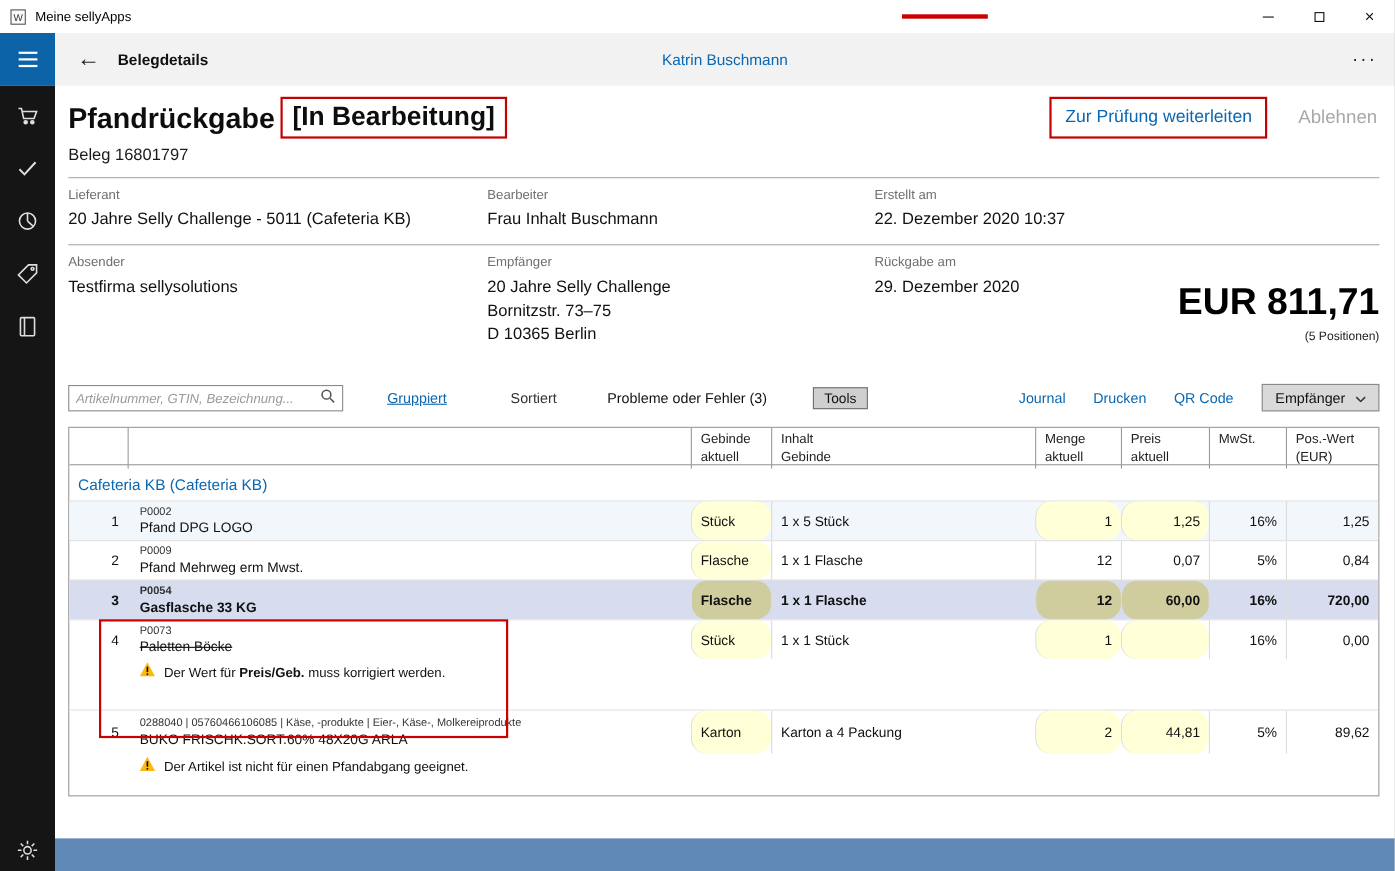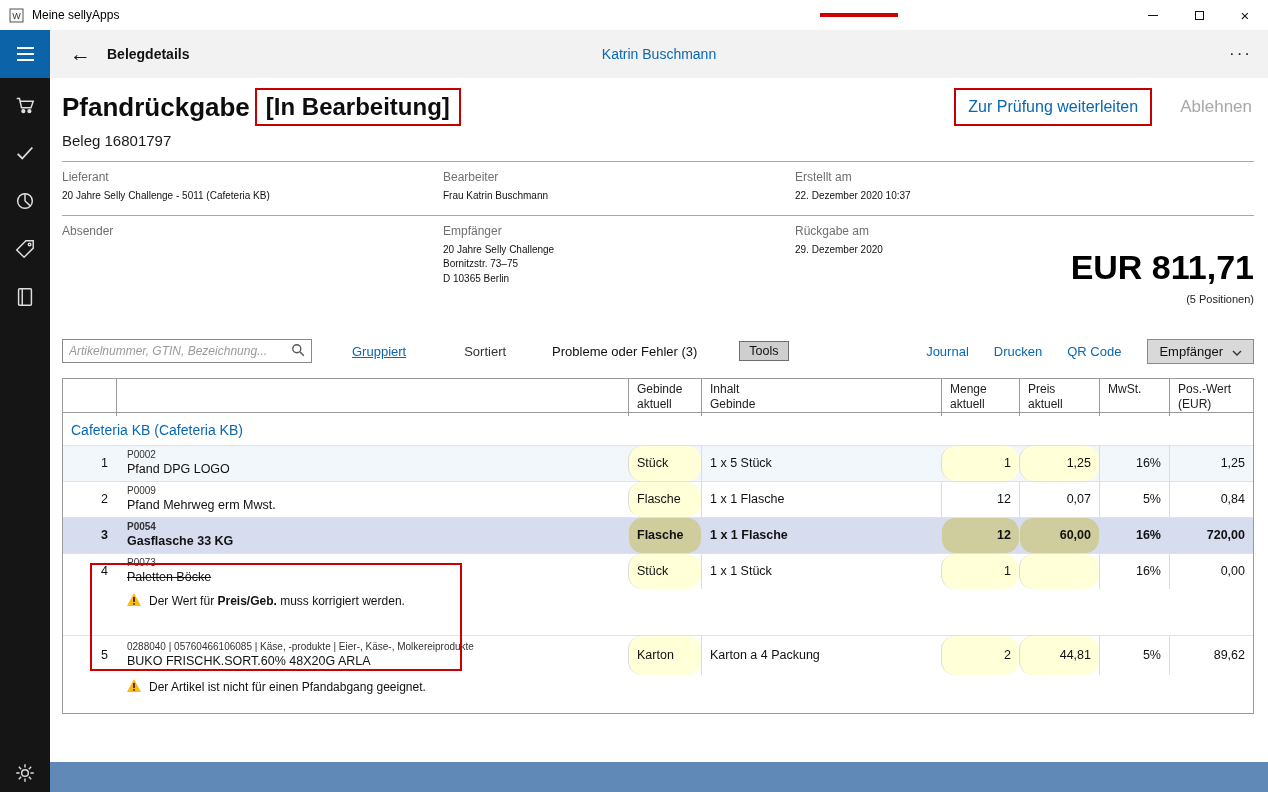--- a/index.html
+++ b/index.html
@@ -41,21 +41,21 @@
   .h1 { font-size:26px; font-weight:bold; color:#0d0d0d; }
   .status-box { border:2px solid #c40000; padding:3px 9px; margin-left:5px; font-size:24px; font-weight:bold; color:#0d0d0d; }
   .title-actions { margin-left:auto; display:flex; align-items:center; }
   .forward-box { border:2px solid #c40000; padding:8px 12px; color:#0a67b1; font-size:16px; }
   .reject { color:#a8a8a8; font-size:17px; margin-left:28px; margin-right:2px; }
   .beleg { font-size:15px; color:#1a1a1a; margin-top:6px; }
 
   .info1 { margin-top:12px; border-top:1px solid #aaa; padding:8px 0 11px; display:grid; grid-template-columns:381px 352px 1fr; }
   .info2 { border-top:1px solid #aaa; padding:8px 0 12px; display:grid; grid-template-columns:381px 352px 240px 1fr; }
   .ilabel { font-size:12px; color:#6f6f6f; margin-bottom:5px; }
-  .ivalue { font-size:10px; color:#111; line-height:1.45; }
+  .ivalue { font-size:15px; color:#111; line-height:1.45; }
   .total-block { text-align:right; padding-top:2px; }
   .total { font-size:34px; font-weight:bold; color:#000;margin-top:22px; }
   .positions { font-size:11px; color:#222; margin-top:6px; }
 
   
   .toolbar { margin-top:22px; display:flex; align-items:center; font-size:13px; }
   .search { width:250px; height:24px; border:1px solid #8a8a8a; display:flex; align-items:center; padding:0 6px; background:#fff; }
   .search input { border:none; outline:none; flex:1; font-size:12px; background:transparent; font-family:Liberation Sans, sans-serif; color:#4c1d95; }
   .search input::placeholder { color:#9a9a9a; font-style:italic; }
   .tlink { color:#0a67b1; }
@@ -191,31 +191,32 @@
     </div>
     <div class="beleg">Beleg 16801797</div>
 
     <div class="info1">
       <div>
         <div class="ilabel">Lieferant</div>
         <div class="ivalue">20 Jahre Selly Challenge - 5011 (Cafeteria KB)</div>
       </div>
       <div>
         <div class="ilabel">Bearbeiter</div>
-        <div class="ivalue">Frau Katrin Buschmann</div>
+        <div class="ivalue">Frau Inhalt Buschmann</div>
       </div>
       <div>
         <div class="ilabel">Erstellt am</div>
         <div class="ivalue">22. Dezember 2020 10:37</div>
       </div>
     </div>
 
     <div class="info2">
       <div>
         <div class="ilabel">Absender</div>
+        <div class="ivalue">Testfirma sellysolutions</div>
       </div>
       <div>
         <div class="ilabel">Empfänger</div>
         <div class="ivalue">20 Jahre Selly Challenge</div>
         <div class="ivalue">Bornitzstr. 73–75</div>
         <div class="ivalue">D 10365 Berlin</div>
       </div>
       <div>
         <div class="ilabel">Rückgabe am</div>
         <div class="ivalue">29. Dezember 2020</div>

